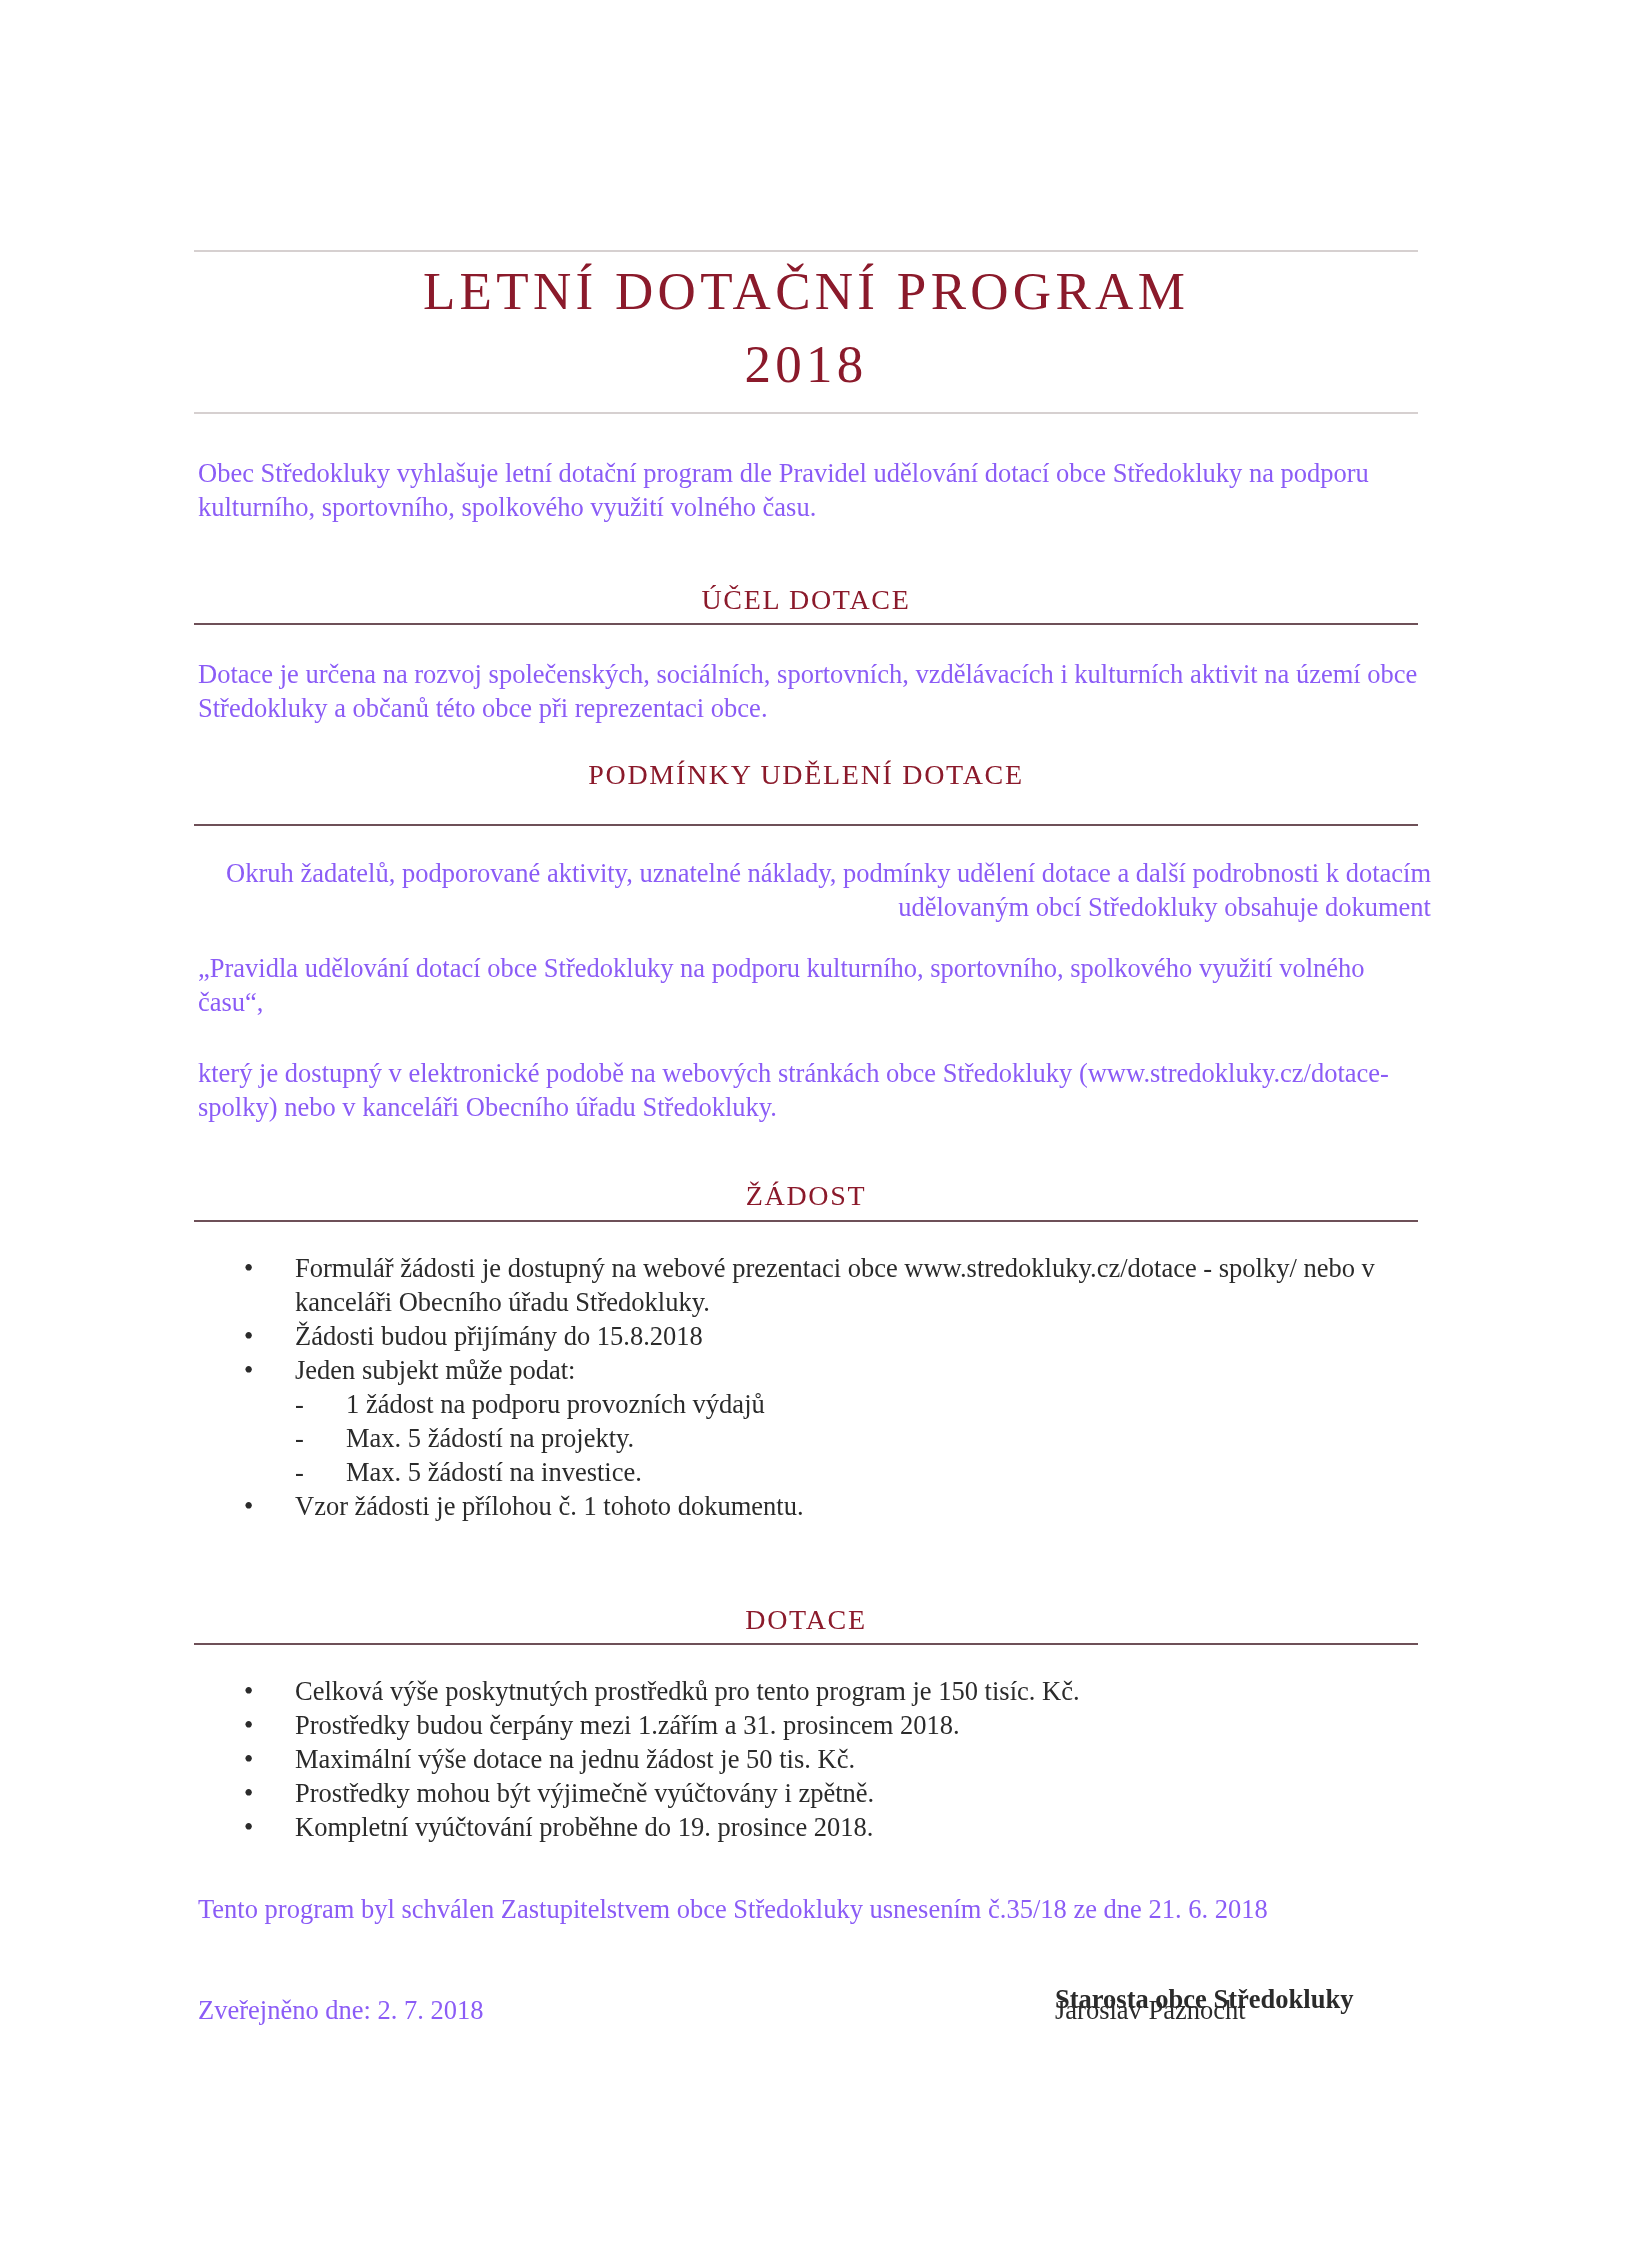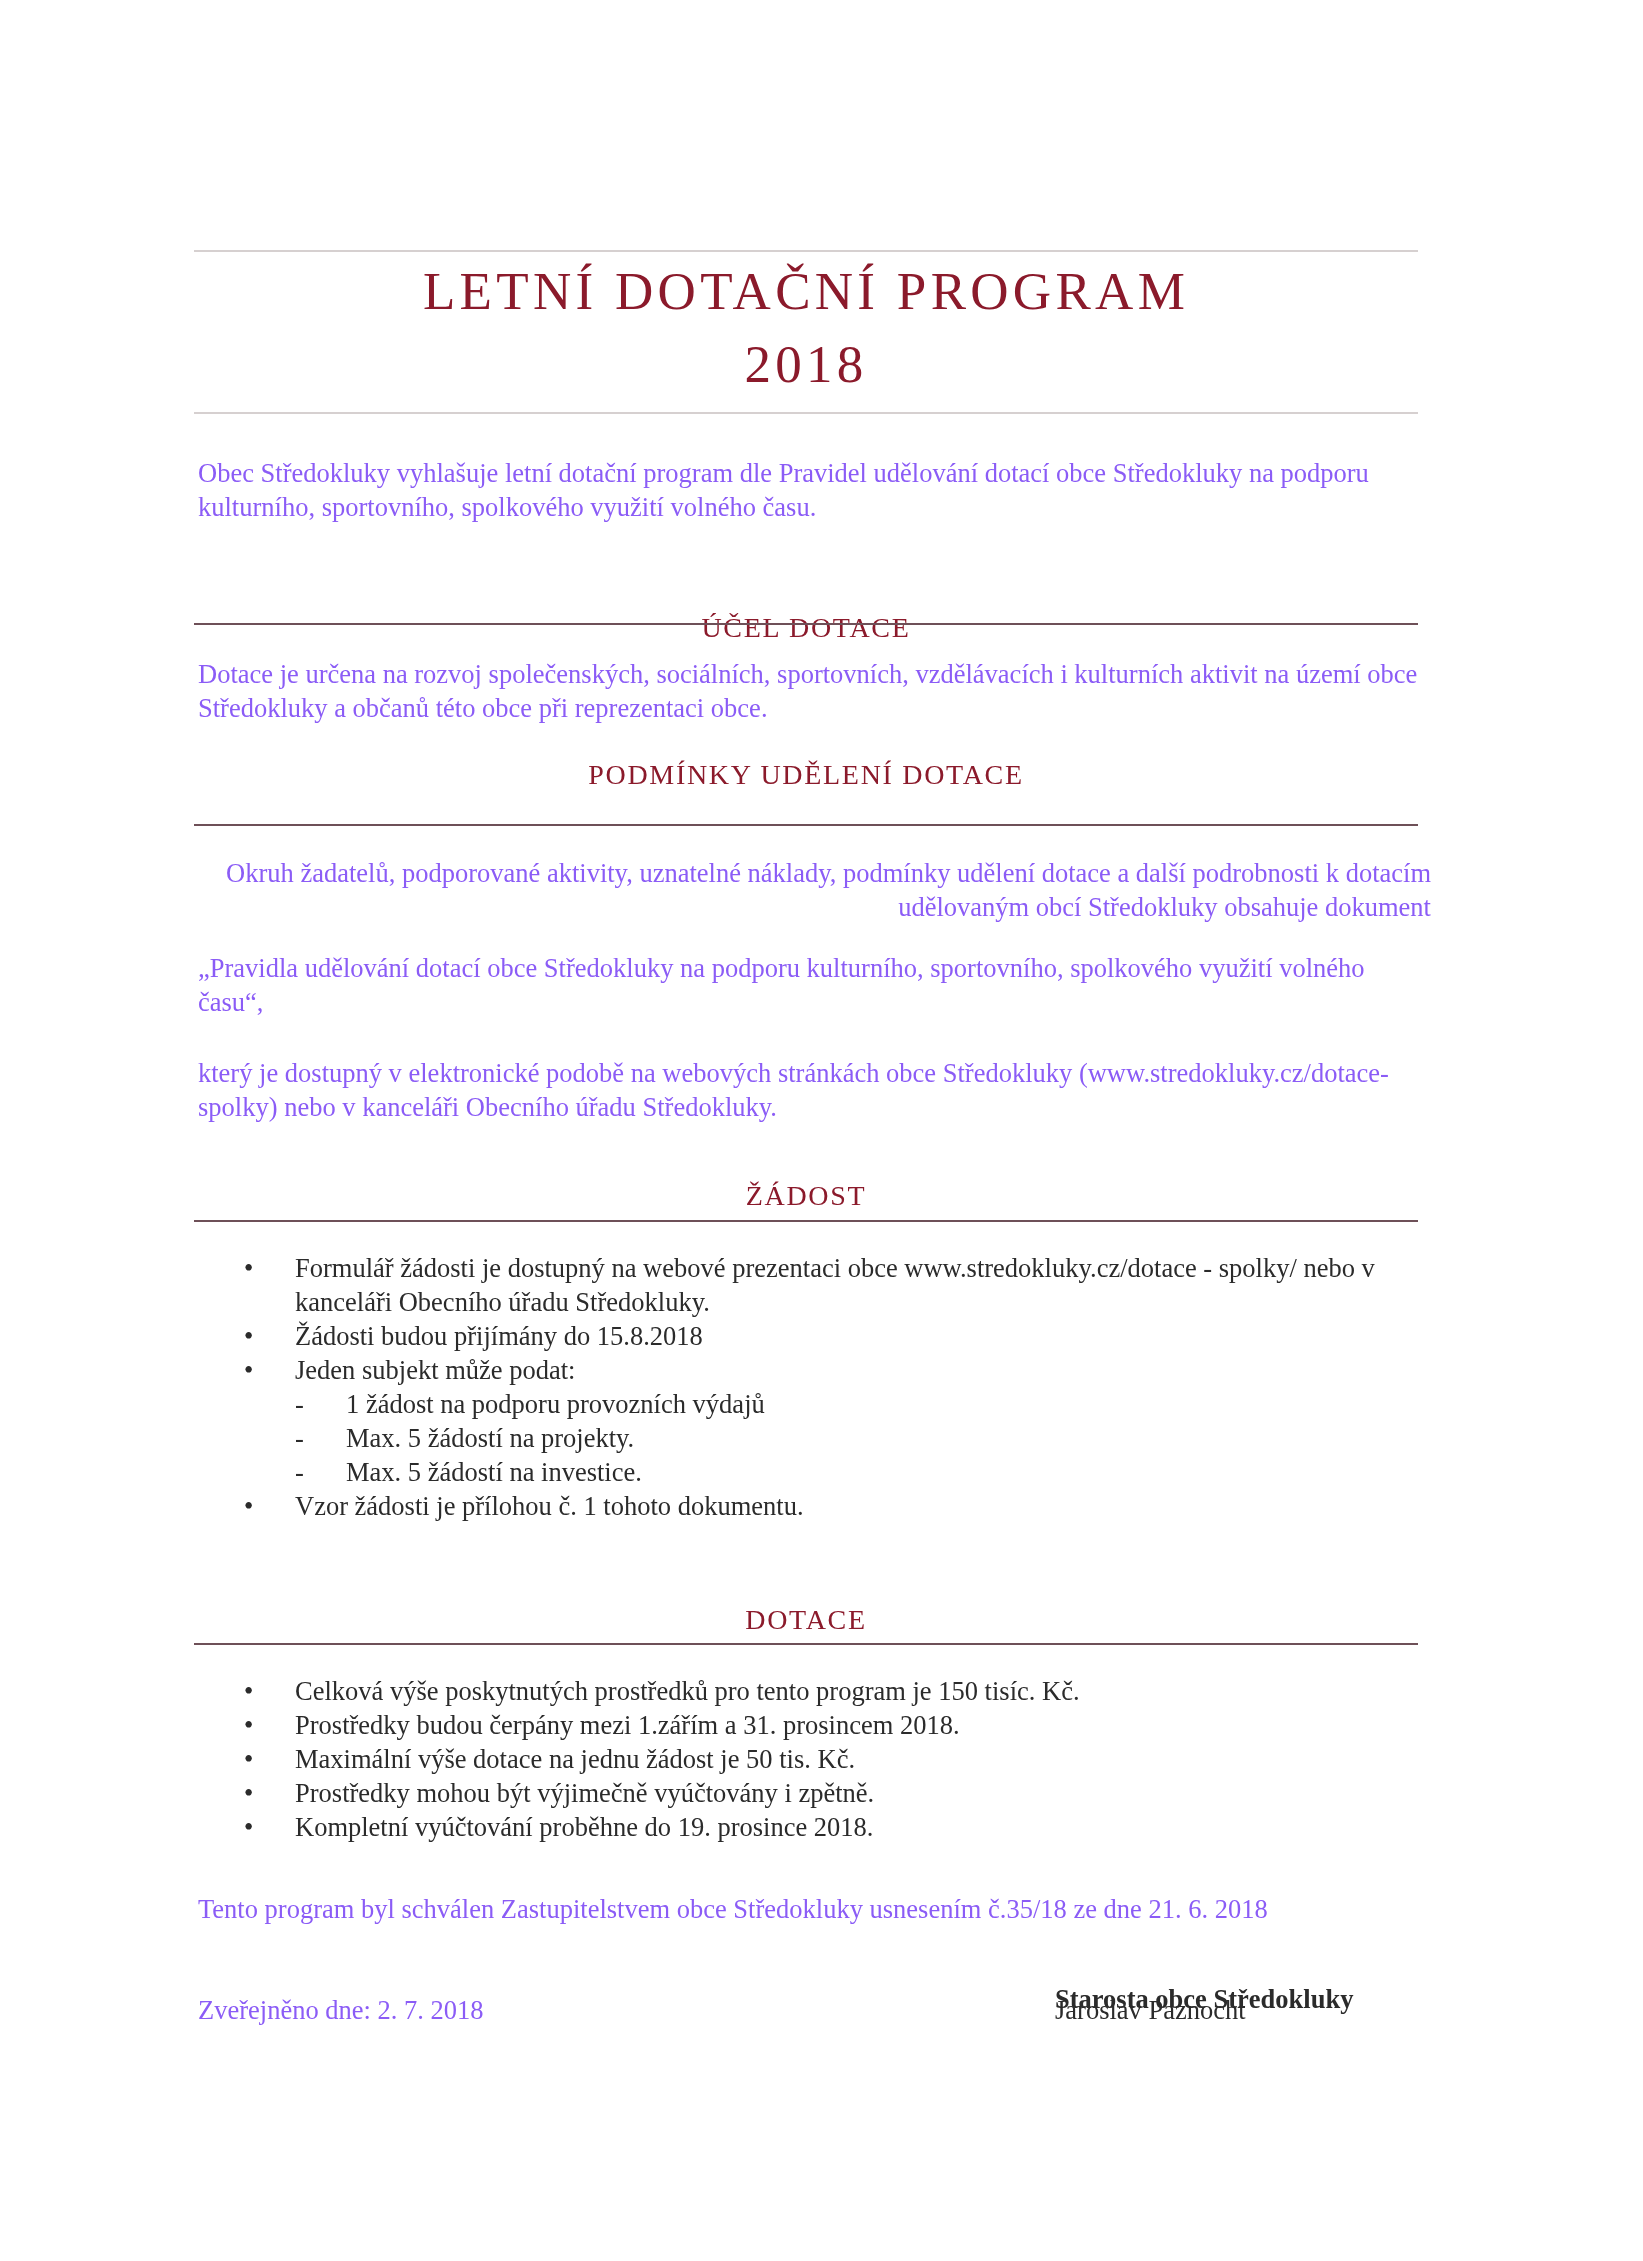--- a/index.html
+++ b/index.html
@@ -27,21 +27,21 @@
 
 <div class="page">
 
   <div class="title-rule" style="top:250px;"></div>
   <div class="title" style="top:265px;">LETNÍ DOTAČNÍ PROGRAM</div>
   <div class="title" style="top:338px;">2018</div>
   <div class="title-rule" style="top:412px;"></div>
 
   <div class="body-text" style="top:456px;">Obec Středokluky vyhlašuje letní dotační program dle Pravidel udělování dotací obce Středokluky na podporu kulturního, sportovního, spolkového využití volného času.</div>
 
-  <div class="section-head" style="top:586px;margin-top:28px;">ÚČEL DOTACE</div>
+  <div class="section-head" style="top:586px;">ÚČEL DOTACE</div>
   <div class="section-rule" style="top:623px;"></div>
   <div class="body-text" style="top:657px;">Dotace je určena na rozvoj společenských, sociálních, sportovních, vzdělávacích i kulturních aktivit na území obce Středokluky a občanů této obce při reprezentaci obce.</div>
 
   <div class="section-head" style="top:761px;">PODMÍNKY UDĚLENÍ DOTACE</div>
   <div class="section-rule" style="top:824px;"></div>
   <div class="body-text" style="top:856px;text-align:right;">Okruh žadatelů, podporované aktivity, uznatelné náklady, podmínky udělení dotace a další podrobnosti k dotacím udělovaným obcí Středokluky obsahuje dokument</div>
   <div class="body-text" style="top:951px;">„Pravidla udělování dotací obce Středokluky na podporu kulturního, sportovního, spolkového využití volného času“,</div>
   <div class="body-text" style="top:1056px;">který je dostupný v elektronické podobě na webových stránkách obce Středokluky (www.stredokluky.cz/dotace-spolky) nebo v kanceláři Obecního úřadu Středokluky.</div>
 
   <div class="section-head" style="top:1182px;">ŽÁDOST</div>

